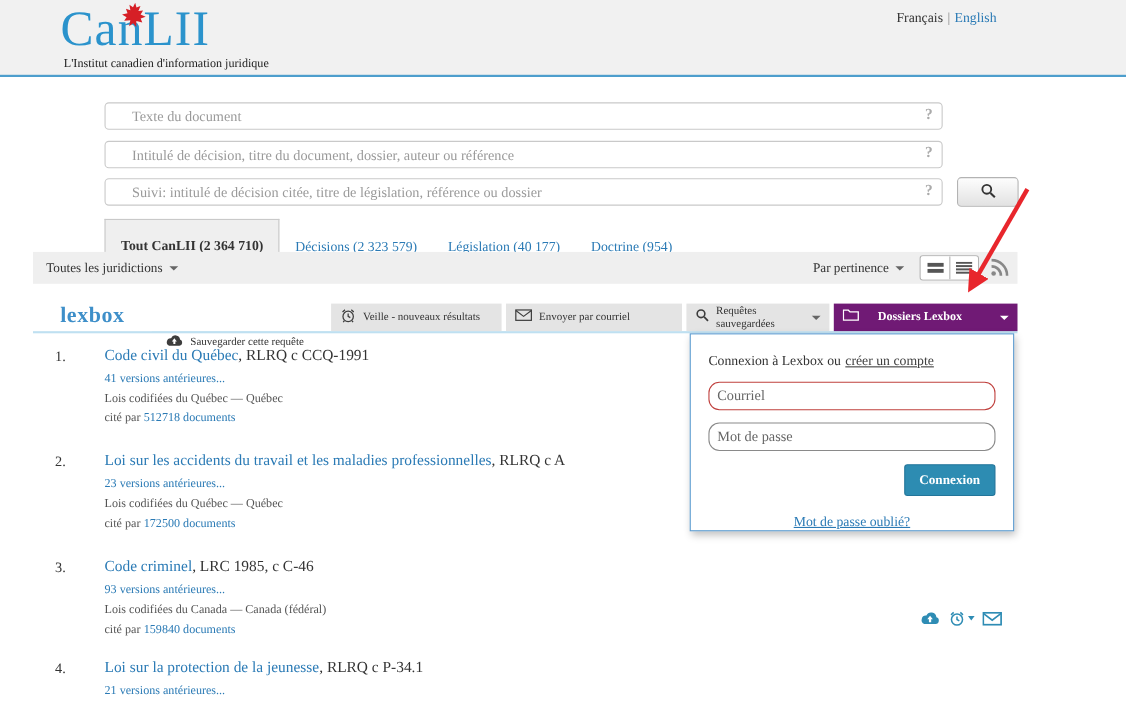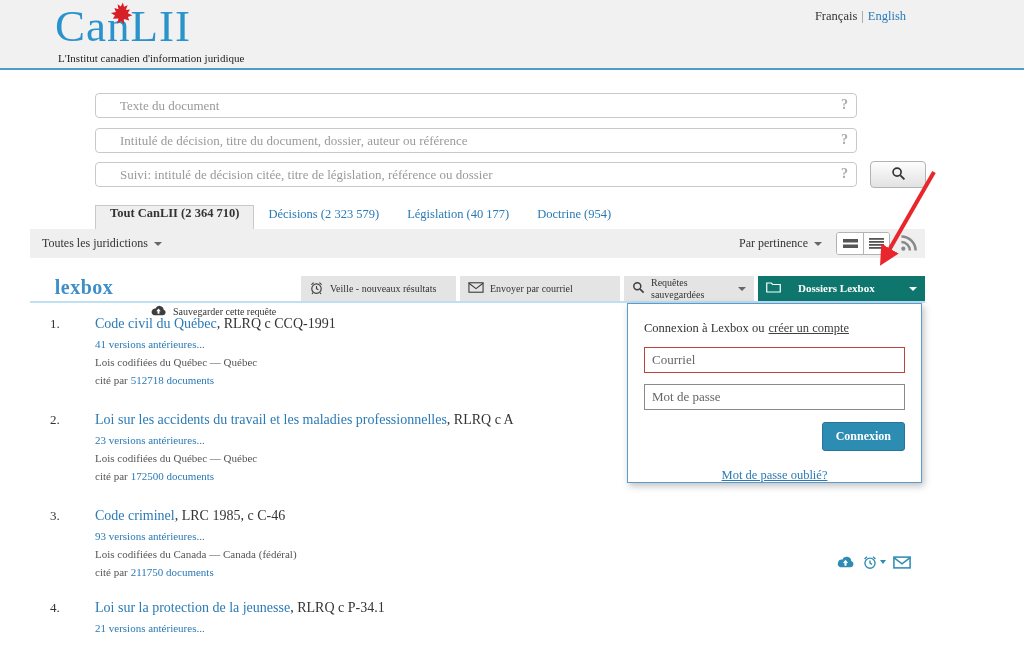--- a/index.html
+++ b/index.html
@@ -29,21 +29,21 @@
     font-weight:bold; cursor:pointer; }
   .search-btn { position:absolute; left:870px; top:161px; width:56px; height:27px;
     border:1px solid #b3b3b3; border-radius:4px;
     background:linear-gradient(#fdfdfd,#e2e2e2); cursor:pointer;
     display:flex; align-items:center; justify-content:center; }
 
   
   .tabs { position:absolute; left:95px; top:199px; display:flex; align-items:flex-end; }
   .tab { padding:8px 14px; font-size:12.5px; color:#2a7ab5; cursor:pointer; white-space:nowrap; }
   .tab.active { background:#efefef; border:1px solid #c9c9c9; border-bottom:0;
-    color:#333; font-weight:bold; padding:0 14px 9px 14px; cursor:default; }
+    color:#333; font-weight:bold; padding:16px 14px 9px 14px; cursor:default; }
 
   
   .filterbar { position:absolute; left:30px; top:229px; width:895px; height:29px;
     background:#efefef; }
   .juris { position:absolute; left:12px; top:7px; font-size:12px; color:#333; cursor:pointer; }
   .fb-right { position:absolute; right:8px; top:0; height:29px; display:flex; align-items:center; }
   .sort { font-size:12px; color:#333; margin-right:14px; cursor:pointer; }
   .caret { display:inline-block; width:0; height:0; border-left:4px solid transparent;
     border-right:4px solid transparent; border-top:4px solid #666; margin-left:6px;
     vertical-align:middle; }
@@ -59,31 +59,31 @@
     display:flex; gap:4px; border-bottom:2px solid #bfe0f1; }
   .lexlogo { width:108px; background:#fff; color:#3e8fc9; font-size:20px; font-weight:bold;
     letter-spacing:.5px; display:flex; align-items:center; justify-content:center;
     padding-bottom:3px; cursor:pointer; }
   .lexbtn { background:#e4e4e4; color:#333; font-size:10px; line-height:1.15;
     display:flex; align-items:center; padding:0 8px; gap:6px; cursor:pointer; }
   .lexbtn .lbl { flex:1; }
   .lexbtn.w1 { width:155px;margin-top:36px; } .lexbtn.w2 { width:155px; } .lexbtn.w3 { width:160px; }
   .lexbtn.w4 { width:130px; } .lexbtn.w5 { width:167px; }
   .lexbtn .caret { margin-left:auto; }
-  .lexbtn.active { background:#0f766e; color:#fff; font-weight:bold; font-size:11px;gap:17px; }
+  .lexbtn.active { background:#701a75; color:#fff; font-weight:bold; font-size:11px;gap:17px; }
   .lexbtn.active .caret { border-top-color:#fff; }
 
   
   .login-pop { position:absolute; left:627px; top:303px; width:295px; height:180px;
     background:#fff; border:1px solid #5b9bd0; box-shadow:2px 3px 7px rgba(0,0,0,.25);
     padding:17px 16px 0 16px; z-index:6; }
   .lp-title { font-size:12.5px; color:#333; }
   .lp-title a { color:#404040; text-decoration:underline; margin-left:4px; cursor:pointer; }
   .login-pop input { width:100%; height:26px; font-family:inherit; font-size:13px;
-    color:#333; padding:0 7px; margin-top:11px; }
+    color:#333; padding:0 7px; margin-top:11px;border-radius:10px; }
   .login-pop input::placeholder { color:#666; opacity:1; }
   input.lp-email { border:1px solid #c0413e; }
   input.lp-pass { border:1px solid #8a8a8a; }
   .lp-btn-row { text-align:right; margin-top:12px; }
   .lp-submit { background:#2d8cb2; color:#fff; font-family:inherit; font-weight:bold;
     font-size:12px; border:1px solid #23759a; border-radius:3px; padding:6px 13px;
     cursor:pointer; }
   .lp-forgot { text-align:center; margin-top:14px; }
   .lp-forgot a { color:#2a7ab5; font-size:12.5px; text-decoration:underline; cursor:pointer; }
 
@@ -291,21 +291,21 @@
 
   <div class="result" style="top:506px;">
     <div class="res-num">3.</div>
     <div class="res-body">
       <div class="res-title-line">
         <span class="res-title">Code criminel</span><span class="res-cite">, LRC 1985, c C-46</span>
       </div>
       <div class="res-versions">93 versions antérieures...</div>
       <div class="res-source">Lois codifiées du Canada — Canada (fédéral)</div>
       <div class="res-cited">
-        <span class="pre">cité par</span><a>211750 documents</a>
+        <span class="pre">cité par</span><a>159840 documents</a>
       </div>
     </div>
   </div>
 
   <div class="result" style="top:598px;">
     <div class="res-num">4.</div>
     <div class="res-body">
       <div class="res-title-line">
         <span class="res-title">Loi sur la protection de la jeunesse</span><span class="res-cite">, RLRQ c P-34.1</span>
       </div>

